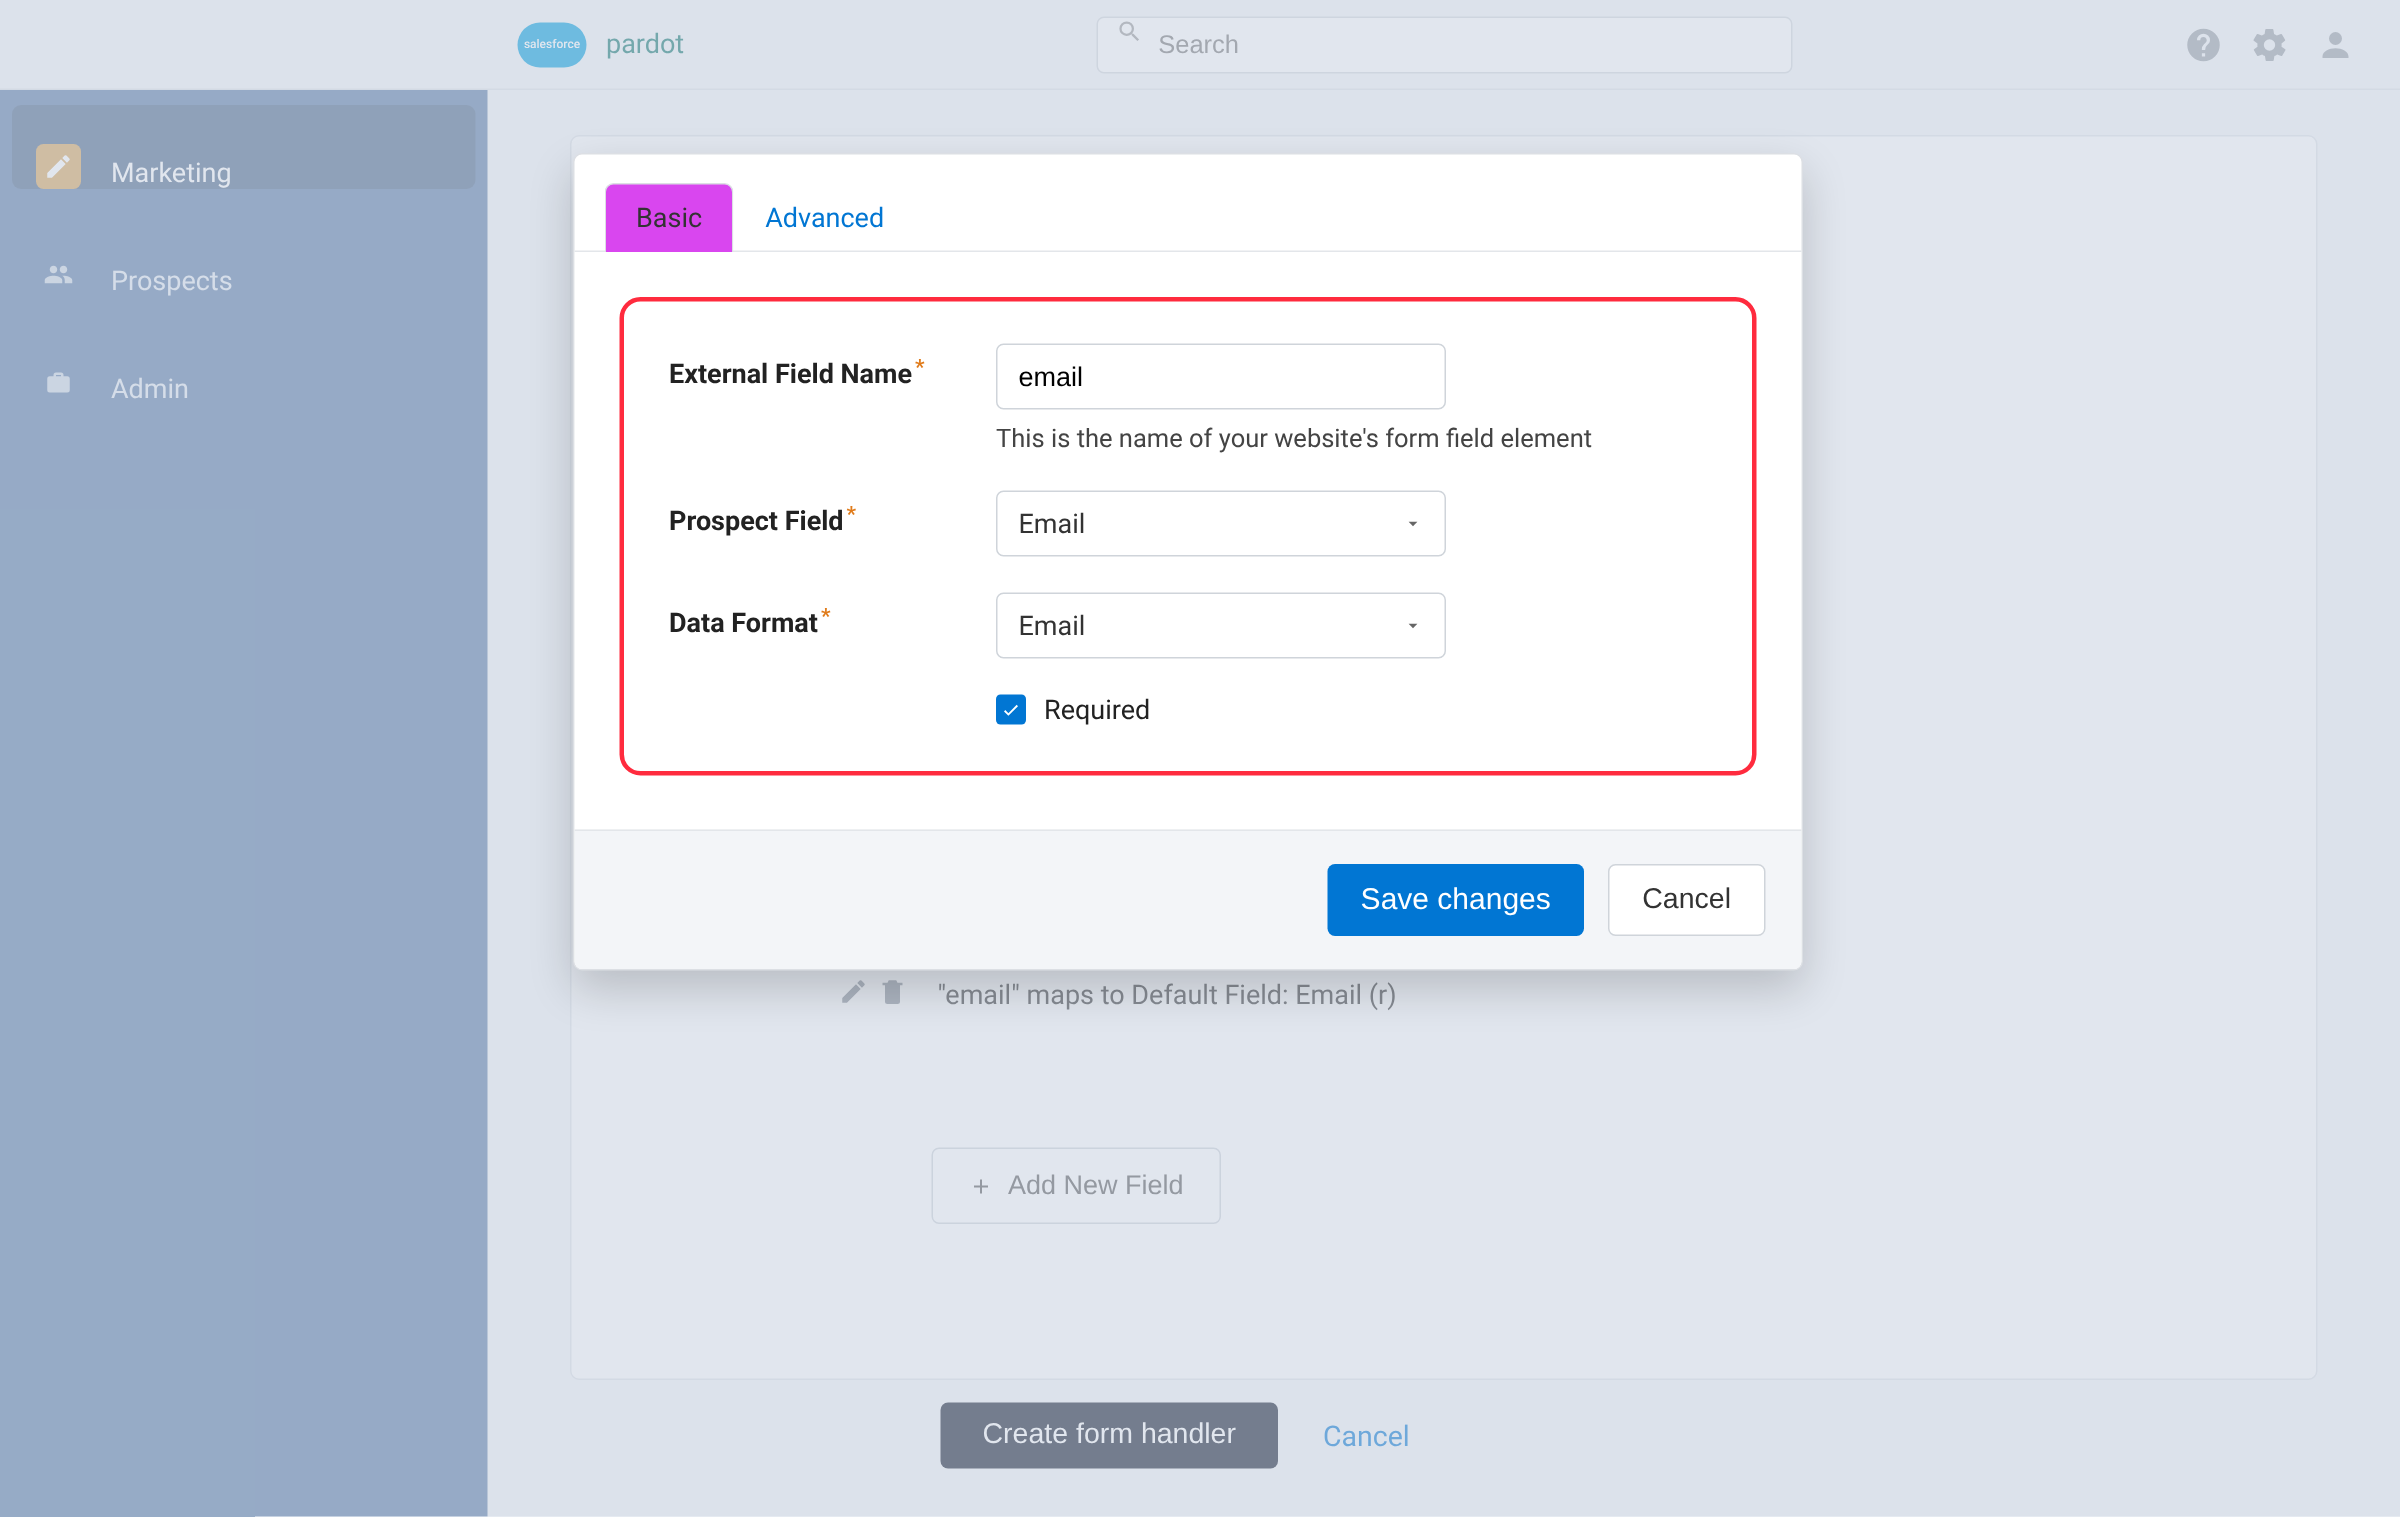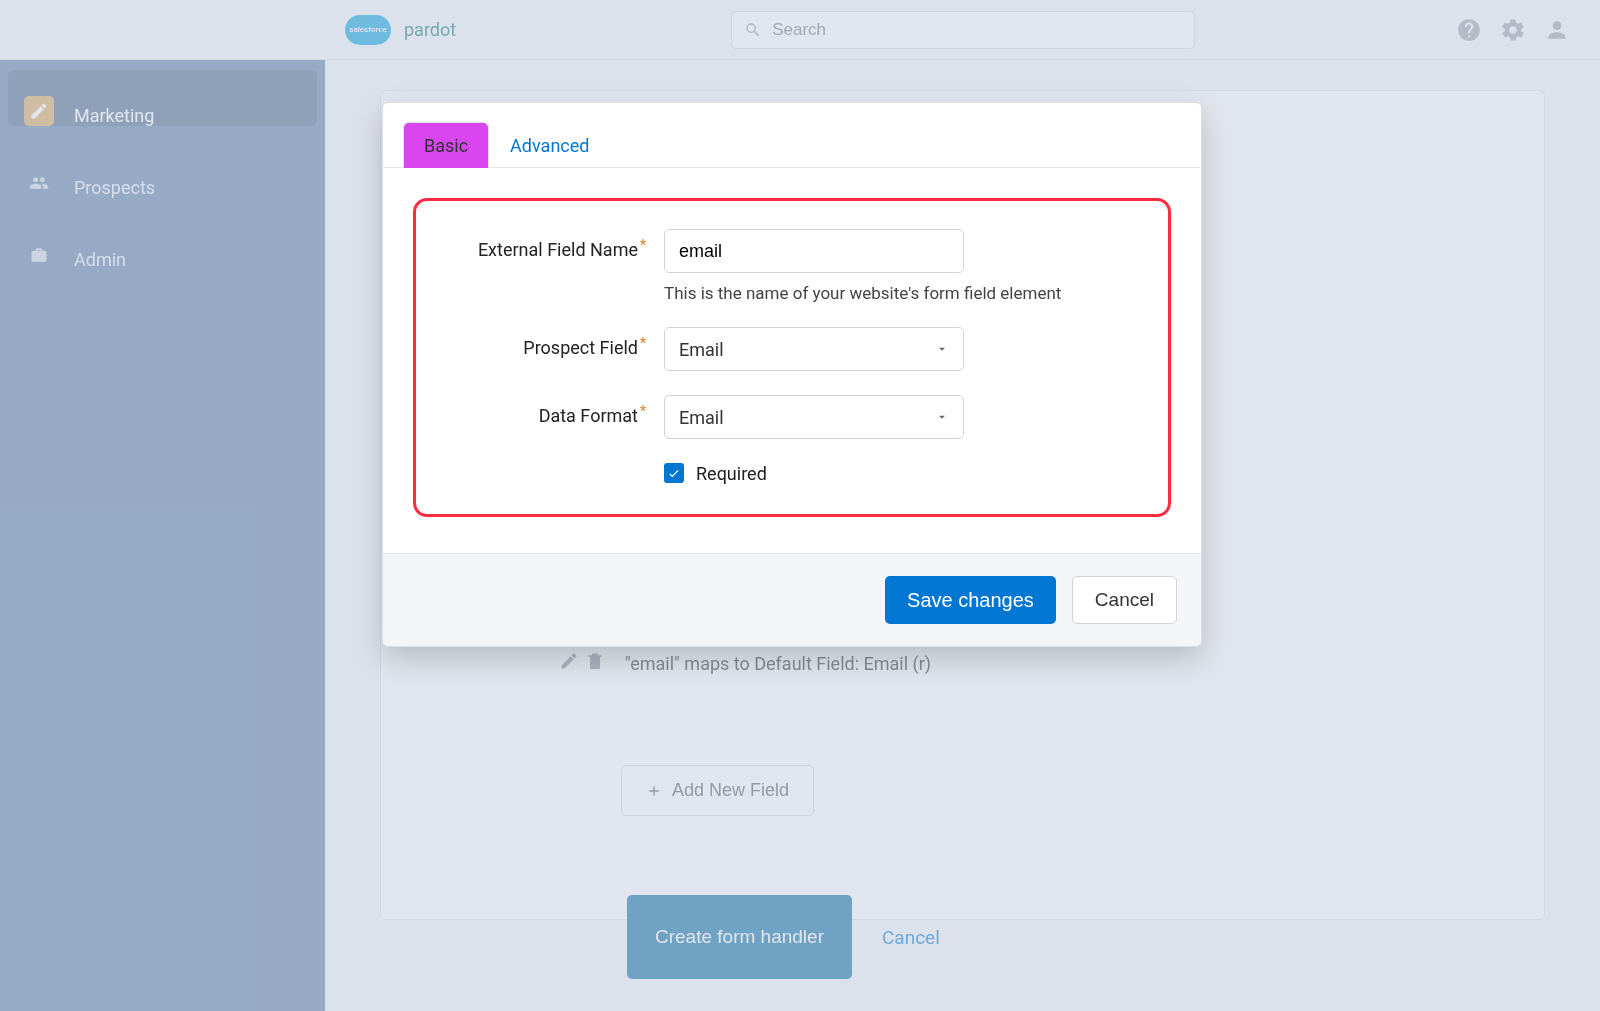--- a/index.html
+++ b/index.html
@@ -37,21 +37,21 @@
       display: flex; align-items: center; justify-content: center;
       color: #fff; font-size: 8px; font-weight: 500;
     }
     .pardot-text { color: #0f766e; font-size: 18px; font-weight: 400; }
     .search-wrap {
       margin-left: 275px;
       width: 464px; height: 38px;
       border: 1px solid #d5d9de;
       border-radius: 5px;
       background: #fff;
-      display: flex; align-items: center;
+      display: flex; 
       padding: 0 12px;
       gap: 10px;
     }
     .search-wrap svg { width: 18px; height: 18px; fill: #999; }
     .search-wrap input {
       border: none; outline: none; flex: 1;
       font-size: 17px; color: #777; background: transparent;
     }
     .header-icons {
       position: absolute; right: 30px;
@@ -125,23 +125,23 @@
       display: inline-flex; align-items: center; gap: 10px;
     }
     .add-field-btn svg { width: 16px; height: 16px; fill: #555; }
     .footer-actions {
       position: absolute;
       bottom: -60px; left: 0; right: 0;
       display: flex; align-items: center; gap: 30px;
       padding-left: 246px;
     }
     .create-btn {
-      background: #0369a1; color: #fff;
+      background: #0f172a; color: #fff;
       border: none; border-radius: 5px;
-      padding: 31px 28px;
+      padding: 11px 28px;
       font-size: 19px;
     }
     .cancel-link { color: #0176d3; font-size: 19px; text-decoration: none; }
 
     
     .backdrop {
       position: absolute; inset: 0;
       background: rgba(200, 210, 224, 0.55);
     }
     .modal {
@@ -185,23 +185,22 @@
       border-radius: 14px;
       padding: 28px 40px 30px 30px;
     }
     .form-row {
       display: flex; align-items: flex-start;
       margin-bottom: 24px;
     }
     .form-row:last-child { margin-bottom: 0; }
     .form-label {
       width: 200px;
-      text-align: right;
       font-size: 18px;
-      font-weight: 400;
+      font-weight: 700;
       color: #222;
       padding-top: 10px;
       position: relative;
     }
     .req-asterisk {
       color: #e07b1a;
       font-size: 14px;
       position: relative;
       top: -6px;
       margin-left: 2px;

